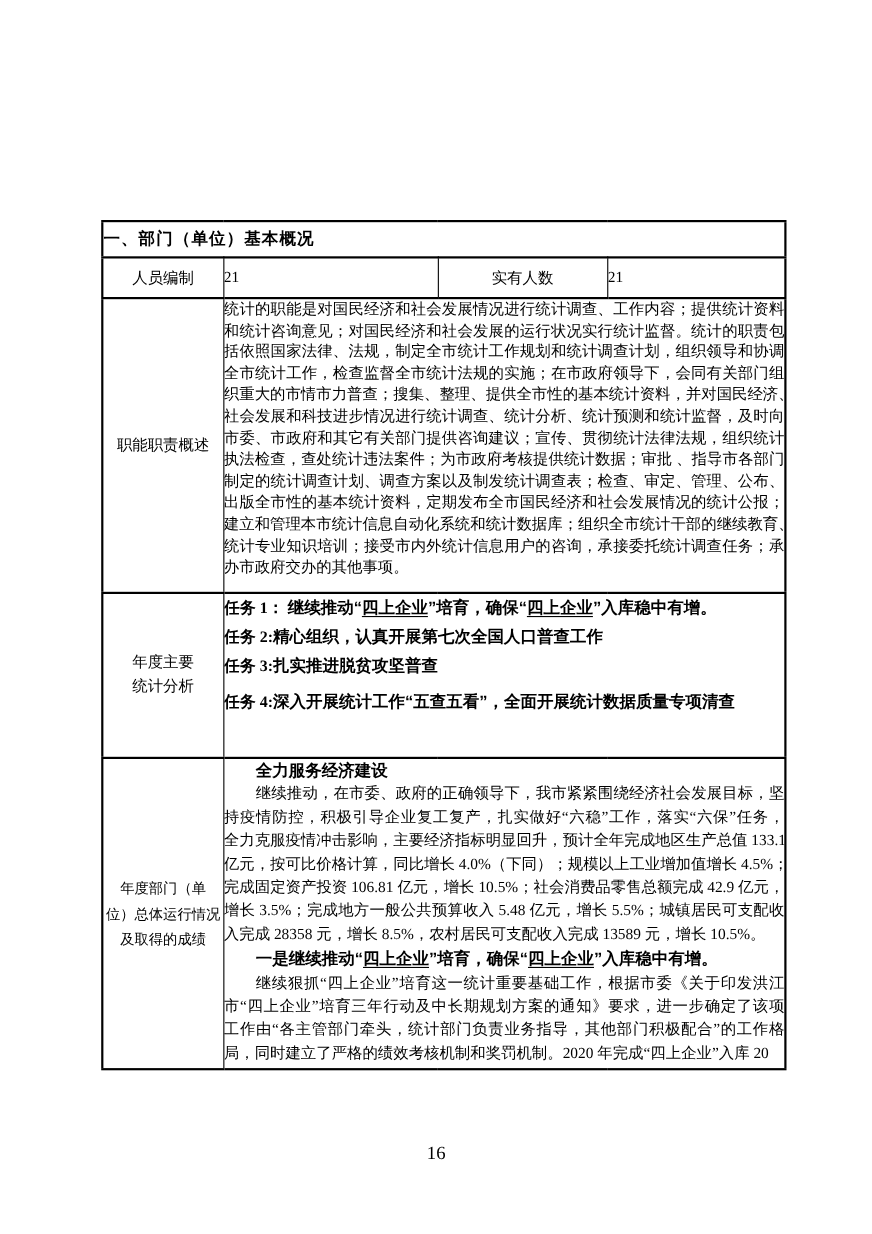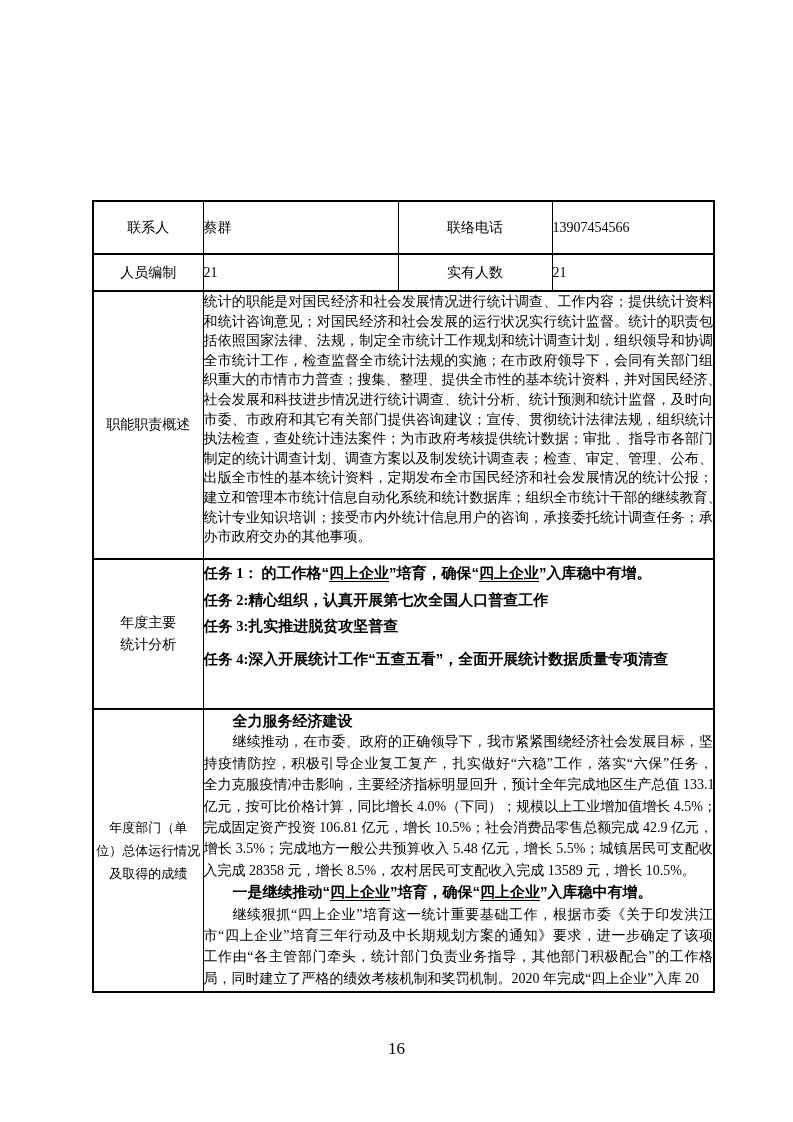--- a/index.html
+++ b/index.html
@@ -52,25 +52,22 @@
 
 <div class="page">
   <table class="doc-table">
     <colgroup>
       <col style="width:110px">
         <col style="width:195px">
         <col style="width:154px">
         <col style="width:162px">
     </colgroup>
     <tbody>
-    <tr class="r-info1">
-      <td class="lab">联系人</td>
-      <td class="val">蔡群</td>
-      <td class="lab">联络电话</td>
-      <td class="val">13907454566</td>
+        <tr>
+      <td colspan="4" class="hdr">一、部门（单位）基本概况</td>
     </tr>
     <tr class="r-info2">
       <td class="lab">人员编制</td>
       <td class="val">21</td>
       <td class="lab">实有人数</td>
       <td class="val">21</td>
     </tr>
     <tr class="r-duties">
       <td class="lab">职能职责概述</td>
       <td colspan="3" class="content duties-content">
@@ -88,21 +85,21 @@
             <div class="tl j">统计专业知识培训；接受市内外统计信息用户的咨询，承接委托统计调查任务；承</div>
             <div class="tl">办市政府交办的其他事项。</div>
           </td>
     </tr>
     <tr class="r-tasks">
       <td class="lab lab-lines">
             <div class="tl">年度主要</div>
             <div class="tl">统计分析</div>
           </td>
       <td colspan="3" class="content tasks-content">
-            <div class="tl"><span class="pfx">任务 1： </span><span class="b">的工作格“</span><span class="b u">四上企业</span><span class="b">”培育，确保“</span><span class="b u">四上企业</span><span class="b">”入库稳中有增。</span></div>
+            <div class="tl"><span class="pfx">任务 1： </span><span class="b">继续推动“</span><span class="b u">四上企业</span><span class="b">”培育，确保“</span><span class="b u">四上企业</span><span class="b">”入库稳中有增。</span></div>
             <div class="tl"><span class="pfx">任务 2:</span><span class="b">精心组织，认真开展第七次全国人口普查工作</span></div>
             <div class="tl"><span class="pfx">任务 3:</span><span class="b">扎实推进脱贫攻坚普查</span></div>
             <div class="tl gap"><span class="pfx">任务 4:</span><span class="b">深入开展统计工作“五查五看”，全面开展统计数据质量专项清查</span></div>
           </td>
     </tr>
     <tr class="r-perf">
       <td class="lab lab-lines perf-lab">
             <div class="tl">年度部门（单</div>
             <div class="tl">位）总体运行情况</div>
             <div class="tl">及取得的成绩</div>

